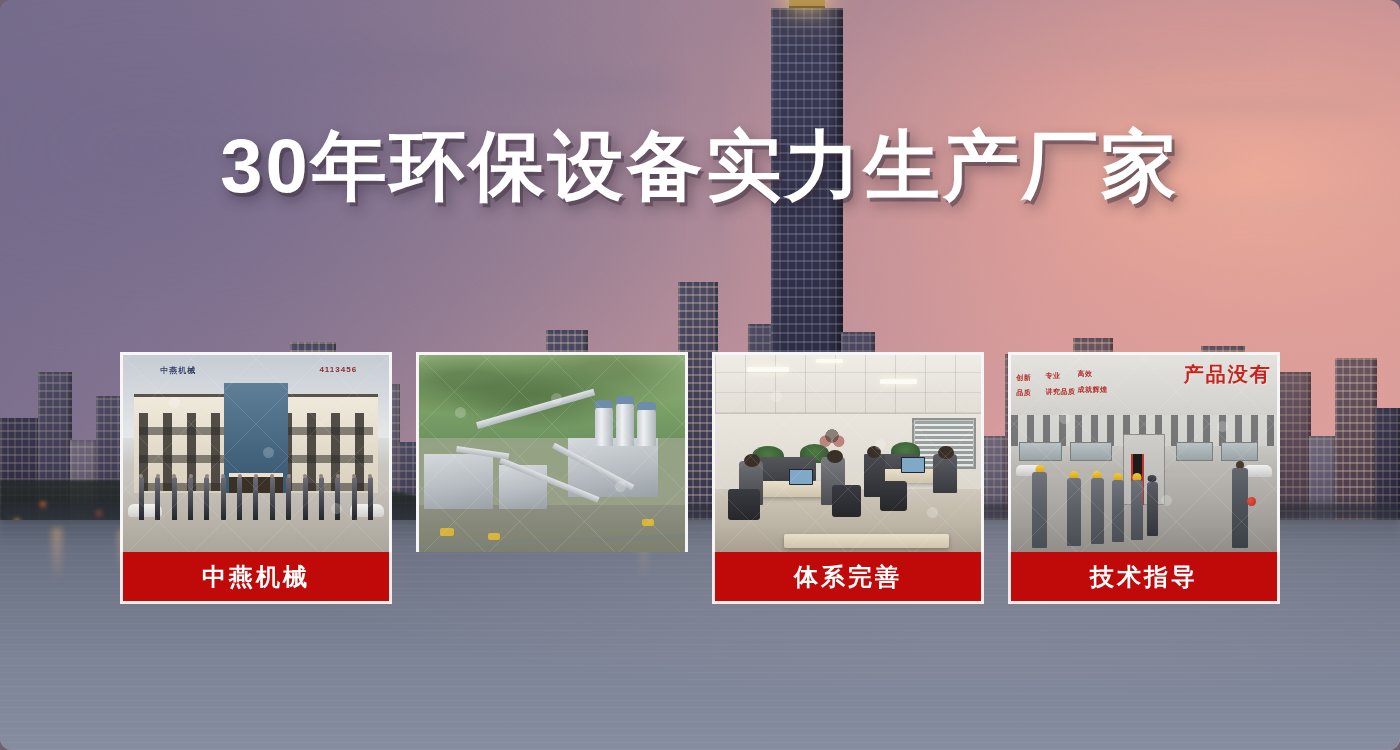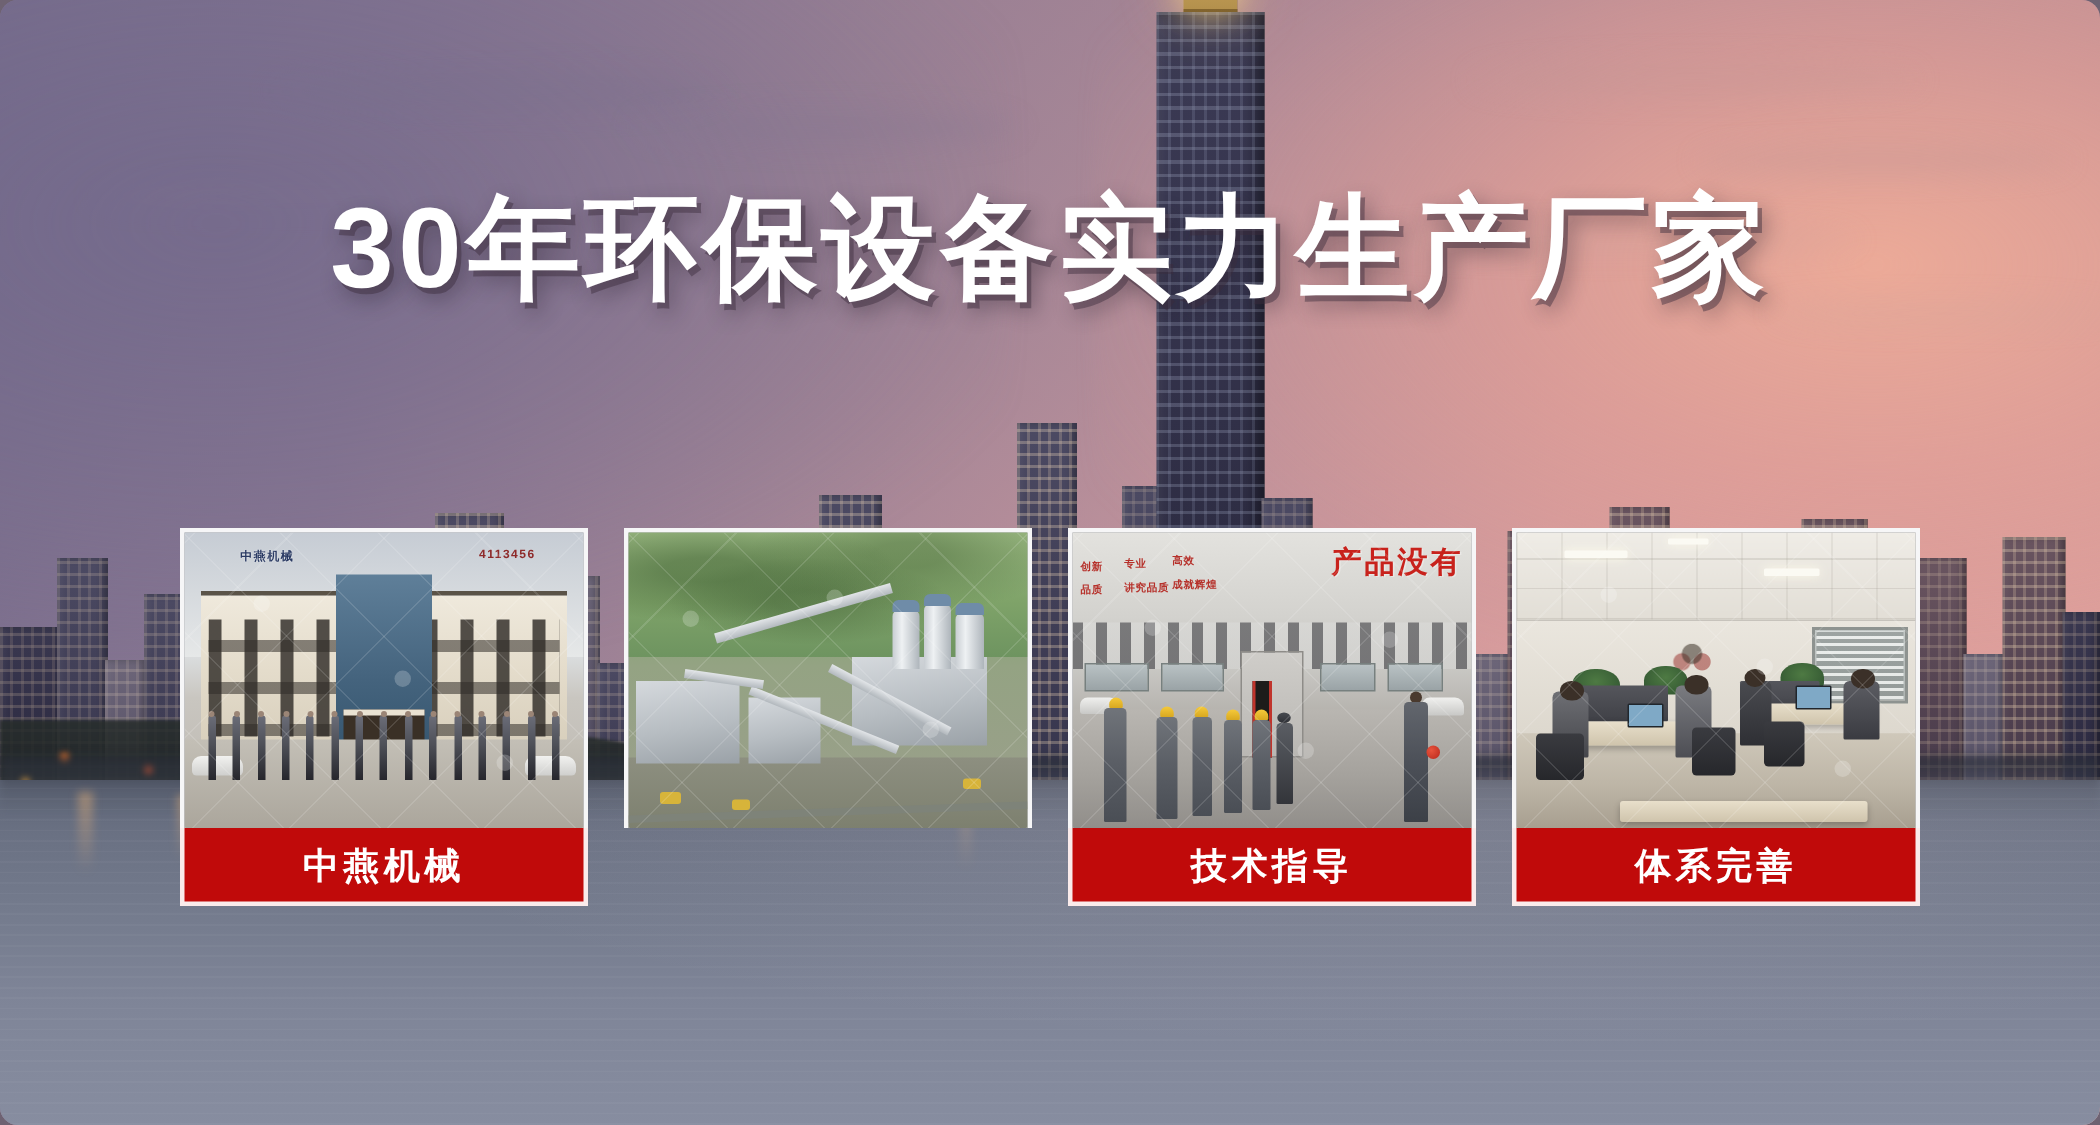--- a/index.html
+++ b/index.html
@@ -538,84 +538,20 @@
         </div>
         <div class="wm"></div>
         <div class="wm-dot" style="left:36px;top:52px;"></div>
         <div class="wm-dot" style="left:132px;top:38px;"></div>
         <div class="wm-dot" style="left:196px;top:126px;"></div>
       </div>
     </div>
 
     <div class="card">
       <div class="card-photo">
-        <div class="p4">
-          <div class="p4-wall"></div>
-          <div class="p4-red">产品没有</div>
-          <div class="p4-slogan" style="left:2%;  top:9%;">创新</div>
-          <div class="p4-slogan" style="left:13%; top:8%;">专业</div>
-          <div class="p4-slogan" style="left:25%; top:7%;">高效</div>
-          <div class="p4-slogan" style="left:2%;  top:17%;">品质</div>
-          <div class="p4-slogan" style="left:13%; top:16%;">讲究品质</div>
-          <div class="p4-slogan" style="left:25%; top:15%;">成就辉煌</div>
-
-          <div class="p4-ground"></div>
-          <div class="p4-door"></div>
-          <div class="p4-dooropen"></div>
-          <div class="p4-winrow" style="left:3%;  top:44%; width:16%; height:10%;"></div>
-          <div class="p4-winrow" style="left:22%; top:44%; width:16%; height:10%;"></div>
-          <div class="p4-winrow" style="left:62%; top:44%; width:14%; height:10%;"></div>
-          <div class="p4-winrow" style="left:79%; top:44%; width:14%; height:10%;"></div>
-
-          <div class="p4-car" style="left:2%;  top:56%; width:26px; height:11px;"></div>
-          <div class="p4-car" style="right:2%; top:56%; width:28px; height:12px;"></div>
-
-          <div class="p4-worker" style="left:8%;  top:56%; width:15px; height:42%;">
-            <div class="p4-hat"></div>
-              <div class="p4-body"></div>
-          </div>
-          <div class="p4-worker" style="left:21%; top:59%; width:14px; height:38%;">
-            <div class="p4-hat"></div>
-              <div class="p4-body"></div>
-          </div>
-          <div class="p4-worker" style="left:30%; top:59%; width:13px; height:37%;">
-            <div class="p4-hat"></div>
-              <div class="p4-body"></div>
-          </div>
-          <div class="p4-worker" style="left:38%; top:60%; width:12px; height:35%;">
-            <div class="p4-hat"></div>
-              <div class="p4-body"></div>
-          </div>
-          <div class="p4-worker" style="left:45%; top:60%; width:12px; height:34%;">
-            <div class="p4-hat"></div>
-              <div class="p4-body"></div>
-          </div>
-          <div class="p4-worker" style="left:51%; top:61%; width:11px; height:31%;">
-            <div class="p4-body" style="background:linear-gradient(180deg,#5a5d63,#33353a);"></div>
-            <div class="p4-hat" style="background:linear-gradient(180deg,#474a50,#2f3136);border-radius:50%;"></div>
-          </div>
-
-          <div class="p4-boss" style="right:11%; top:54%; width:16px; height:44%;">
-            <div class="p4-bosshead"></div>
-              <div class="p4-body"></div>
-          </div>
-          <div class="p4-helmet-hand" style="right:8%; top:72%;"></div>
-        </div>
-        <div class="wm"></div>
-        <div class="wm-dot" style="left:48px;top:58px;"></div>
-        <div class="wm-dot" style="left:150px;top:140px;"></div>
-        <div class="wm-dot" style="left:206px;top:66px;"></div>
-      </div>
-      <div class="card-caption">
-        <span>技术指导</span>
-      </div>
-    </div>
-
-    <div class="card">
-      <div class="card-photo">
         <div class="p3">
           <div class="p3-ceil"></div>
           <div class="p3-lamp" style="left:12%; top:6%;  width:16%; height:5px;"></div>
           <div class="p3-lamp" style="left:62%; top:12%; width:14%; height:5px;"></div>
           <div class="p3-lamp" style="left:38%; top:2%;  width:10%; height:4px;"></div>
           <div class="p3-wall"></div>
           <div class="p3-win"></div>
           <div class="p3-decal"></div>
           <div class="p3-floor"></div>
 
@@ -649,14 +585,78 @@
         <div class="wm"></div>
         <div class="wm-dot" style="left:56px;top:36px;"></div>
         <div class="wm-dot" style="left:160px;top:84px;"></div>
         <div class="wm-dot" style="left:212px;top:152px;"></div>
       </div>
       <div class="card-caption">
         <span>体系完善</span>
       </div>
     </div>
 
+    <div class="card">
+      <div class="card-photo">
+        <div class="p4">
+          <div class="p4-wall"></div>
+          <div class="p4-red">产品没有</div>
+          <div class="p4-slogan" style="left:2%;  top:9%;">创新</div>
+          <div class="p4-slogan" style="left:13%; top:8%;">专业</div>
+          <div class="p4-slogan" style="left:25%; top:7%;">高效</div>
+          <div class="p4-slogan" style="left:2%;  top:17%;">品质</div>
+          <div class="p4-slogan" style="left:13%; top:16%;">讲究品质</div>
+          <div class="p4-slogan" style="left:25%; top:15%;">成就辉煌</div>
+
+          <div class="p4-ground"></div>
+          <div class="p4-door"></div>
+          <div class="p4-dooropen"></div>
+          <div class="p4-winrow" style="left:3%;  top:44%; width:16%; height:10%;"></div>
+          <div class="p4-winrow" style="left:22%; top:44%; width:16%; height:10%;"></div>
+          <div class="p4-winrow" style="left:62%; top:44%; width:14%; height:10%;"></div>
+          <div class="p4-winrow" style="left:79%; top:44%; width:14%; height:10%;"></div>
+
+          <div class="p4-car" style="left:2%;  top:56%; width:26px; height:11px;"></div>
+          <div class="p4-car" style="right:2%; top:56%; width:28px; height:12px;"></div>
+
+          <div class="p4-worker" style="left:8%;  top:56%; width:15px; height:42%;">
+            <div class="p4-hat"></div>
+              <div class="p4-body"></div>
+          </div>
+          <div class="p4-worker" style="left:21%; top:59%; width:14px; height:38%;">
+            <div class="p4-hat"></div>
+              <div class="p4-body"></div>
+          </div>
+          <div class="p4-worker" style="left:30%; top:59%; width:13px; height:37%;">
+            <div class="p4-hat"></div>
+              <div class="p4-body"></div>
+          </div>
+          <div class="p4-worker" style="left:38%; top:60%; width:12px; height:35%;">
+            <div class="p4-hat"></div>
+              <div class="p4-body"></div>
+          </div>
+          <div class="p4-worker" style="left:45%; top:60%; width:12px; height:34%;">
+            <div class="p4-hat"></div>
+              <div class="p4-body"></div>
+          </div>
+          <div class="p4-worker" style="left:51%; top:61%; width:11px; height:31%;">
+            <div class="p4-body" style="background:linear-gradient(180deg,#5a5d63,#33353a);"></div>
+            <div class="p4-hat" style="background:linear-gradient(180deg,#474a50,#2f3136);border-radius:50%;"></div>
+          </div>
+
+          <div class="p4-boss" style="right:11%; top:54%; width:16px; height:44%;">
+            <div class="p4-bosshead"></div>
+              <div class="p4-body"></div>
+          </div>
+          <div class="p4-helmet-hand" style="right:8%; top:72%;"></div>
+        </div>
+        <div class="wm"></div>
+        <div class="wm-dot" style="left:48px;top:58px;"></div>
+        <div class="wm-dot" style="left:150px;top:140px;"></div>
+        <div class="wm-dot" style="left:206px;top:66px;"></div>
+      </div>
+      <div class="card-caption">
+        <span>技术指导</span>
+      </div>
+    </div>
+
   </div>
 </div>
 
 </body></html>

